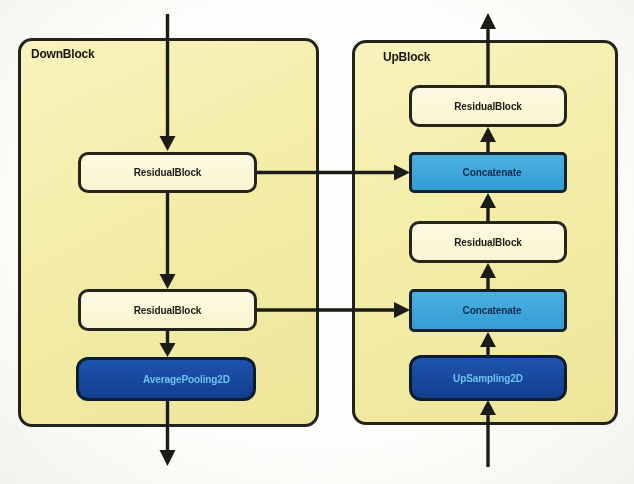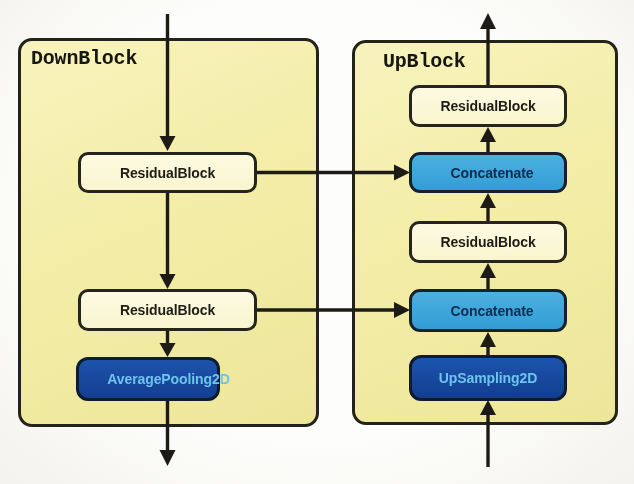--- a/index.html
+++ b/index.html
@@ -19,48 +19,47 @@
     position: absolute;
     background: linear-gradient(155deg, #f8f3bd 0%, #f3eda8 45%, #ede69a 100%);
     border: 3px solid #24231b;
     border-radius: 14px;
     box-sizing: border-box;
   }
   .container-label {
     position: absolute;
     top: 6px;
     left: 10px;
-    font-size: 20px;
+    font-size: 12px;
     font-weight: bold;
     color: #17160f;
     letter-spacing: -0.2px;
-    font-family: Liberation Mono, monospace;
   }
   .node {
     position: absolute;
     box-sizing: border-box;
     display: flex;
     align-items: center;
     justify-content: center;
-    font-size: 14px;
+    font-size: 10px;
     font-weight: bold;
     border-radius: 10px;
     z-index: 3;
     letter-spacing: -0.1px;
   }
   .node.cream {
     background: linear-gradient(180deg, #fdfae2 0%, #f9f5cf 100%);
     border: 3px solid #26251c;
     color: #1e1d15;
   }
   .node.lightblue {
     background: linear-gradient(180deg, #4cb0e0 0%, #339dd4 100%);
     border: 3px solid #15222e;
     color: #0c2c50;
-    border-radius: 11px;
+    border-radius: 5px;
     padding-left: 8px;
   }
   .node.darkblue {
     background: linear-gradient(180deg, #1d54ac 0%, #123e8f 100%);
     border: 3px solid #0e1b30;
     color: #6fc3ef;
     border-radius: 12px;
   }
   svg.arrows {
     position: absolute;
@@ -143,21 +142,21 @@
     <g>
       <line class="stroke" x1="257" y1="310" x2="396" y2="310"></line>
       <polygon class="head" points="410,310 394,302 394,318"></polygon>
     </g>
   </svg>
 
   <div class="node cream" style="left:78px; top:152px; width:179px; height:41px;">ResidualBlock</div>
 
   <div class="node cream" style="left:78px; top:289px; width:179px; height:42px;">ResidualBlock</div>
 
-  <div class="node darkblue" style="left:76px; top:357px; width:144px; height:44px;padding-left:41px;">AveragePooling2D</div>
+  <div class="node darkblue" style="left:76px; top:357px; width:180px; height:44px;padding-left:41px;">AveragePooling2D</div>
 
   <div class="node cream" style="left:409px; top:85px; width:158px; height:42px;">ResidualBlock</div>
 
   <div class="node lightblue" style="left:409px; top:152px; width:158px; height:41px;">Concatenate</div>
 
   <div class="node cream" style="left:409px; top:221px; width:158px; height:42px;">ResidualBlock</div>
 
   <div class="node lightblue" style="left:409px; top:289px; width:158px; height:43px;">Concatenate</div>
 
   <div class="node darkblue" style="left:409px; top:355px; width:158px; height:46px;">UpSampling2D</div>

